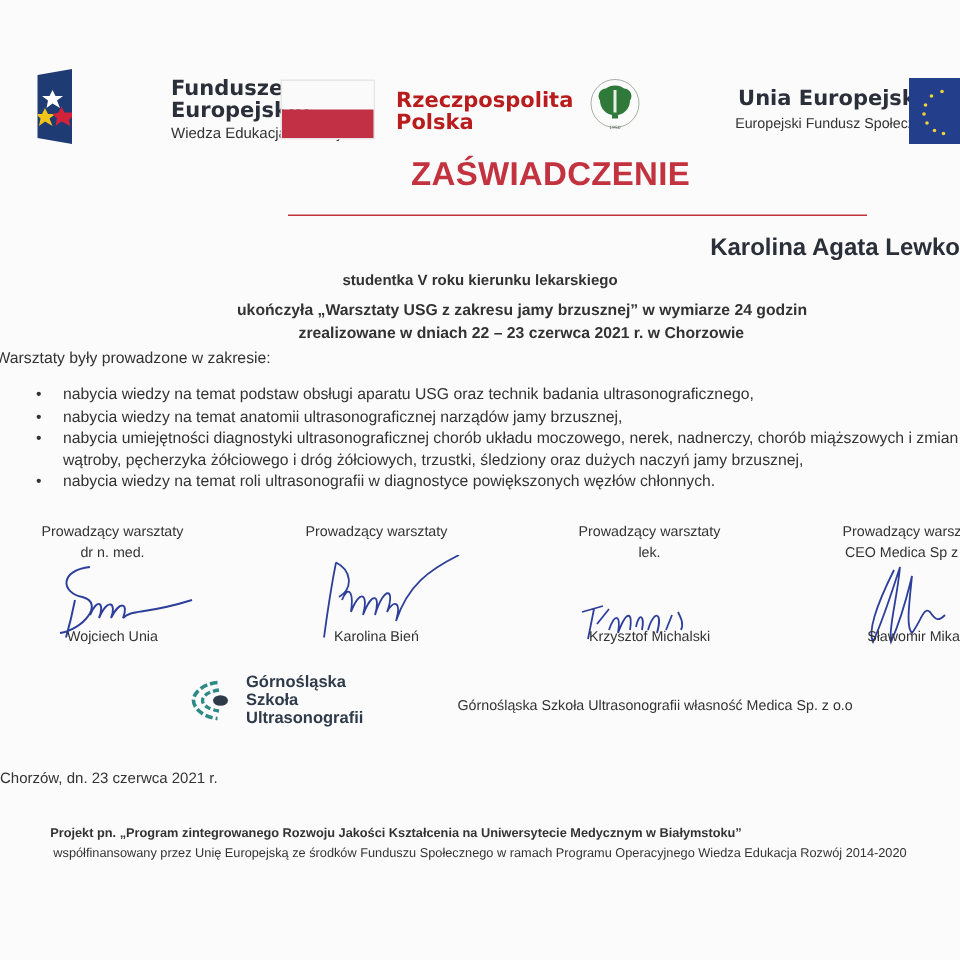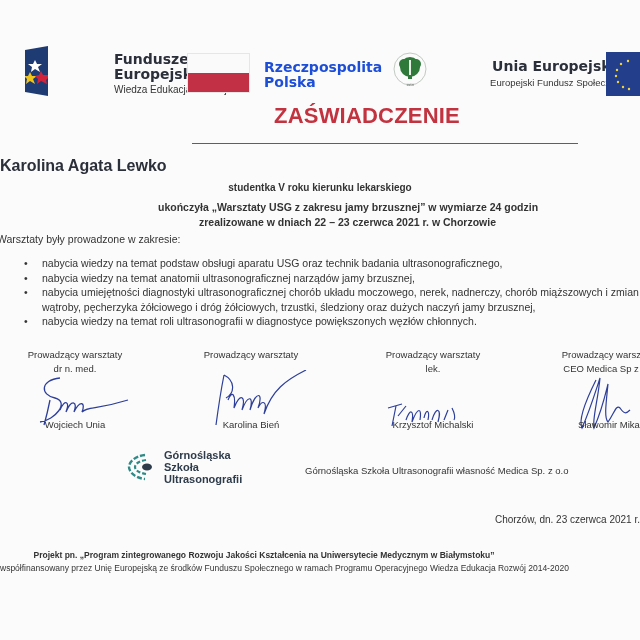--- a/index.html
+++ b/index.html
@@ -13,56 +13,56 @@
   
   .fe-logo { left:22px; top:46px; width:26px; height:50px; }
   .fe-text { left:78px; top:52px;margin-left:36px; }
   .fe-t1 { font-family:"DejaVu Sans", sans-serif; font-weight:bold; font-size:14px; color:#2b2f3a; line-height:15px; }
   .fe-t2 { font-size:10px; color:#333; margin-top:2px; }
 
   .flag { left:187px; top:53px; width:63px; height:40px; border:1px solid #e6e6e6; box-sizing:border-box; }
   .flag .w { height:50%; background:#fafafa; }
   .flag .r { height:50%; background:#c23045; }
 
-  .rp-text { left:264px; top:60px; font-family:"DejaVu Sans", sans-serif; font-weight:bold; font-size:14px; color:#1d4ed8; line-height:15px; }
+  .rp-text { left:264px; top:60px; font-family:"DejaVu Sans", sans-serif; font-weight:bold; font-size:14px; color:#b91c1c; line-height:15px; }
 
   .umb-logo { left:393px; top:48px; width:34px; height:46px; }
 
   .ue-text { left:470px; top:58px; text-align:right; width:150px; }
   .ue-t1 { font-family:"DejaVu Sans", sans-serif; font-weight:bold; font-size:14px; color:#2b2f3a; white-space:nowrap; }
   .ue-t2 { font-size:9.5px; color:#333; margin-top:3px; white-space:nowrap; }
   .eu-flag { left:606px; top:52px; width:40px; height:44px; background:#233f8c; }
 
   
   .title { left:0; width:640px; top:103px; text-align:center; font-size:22px; font-weight:bold; color:#c2323f; letter-spacing:0.2px;padding-left:47px; }
   .rule { left:192px; width:386px; top:143px; height:1px; background:#c2323f; }
 
-  .name { left:0; width:640px; top:157px; text-align:left; font-size:16px; font-weight:bold; color:#2b2f3a; }
+  .name { left:0; width:640px; top:157px; text-align:right; font-size:16px; font-weight:bold; color:#2b2f3a; }
   .student { left:0; width:640px; top:182px; text-align:center; font-size:10px; font-weight:bold; color:#333; }
   .course1 { left:158px; top:201px; font-size:10.5px; font-weight:bold; color:#333; white-space:nowrap; }
   .course2 { left:199px; top:216px; font-size:10.5px; font-weight:bold; color:#333; white-space:nowrap; }
 
   .scope { left:-3px; top:233px; font-size:10.5px; color:#333; white-space:nowrap; }
   .bullets { left:24px; top:256px; width:640px; font-size:10.5px; color:#333; line-height:14.5px; margin:0; padding:0; list-style:none; }
   .bullets li { position:relative; padding-left:18px; white-space:nowrap; }
   .bullets li::before { content:"•"; position:absolute; left:0; top:0; }
 
   
   .sig { top:348px; width:150px; text-align:center; font-size:9.5px; color:#333; line-height:14px; }
   .sig .name-line { position:absolute; left:0; width:150px; top:70px; text-align:center; }
   .sig svg { position:absolute; left:0; top:22px; }
 
   
   .gsu-logo { left:127px; top:452px; width:26px; height:30px; }
   .gsu-text { left:164px; top:449px; font-weight:bold; font-size:11px; line-height:12px; color:#2e3b4a; }
   .gsu-desc { left:305px; top:465px; font-size:9.5px; color:#333; white-space:nowrap; }
 
-  .date { left:0; width:640px; top:514px; text-align:right; font-size:10px; color:#333; }
+  .date { left:0; width:640px; top:514px; text-align:left; font-size:10px; color:#333; }
   .proj1 { left:0; width:528px; top:550px; text-align:center; font-size:8.5px; font-weight:bold; color:#333; white-space:nowrap; }
-  .proj2 { left:0; width:532px; top:563px; text-align:center; font-size:8.5px; color:#333; white-space:nowrap; }
+  .proj2 { left:0; width:640px; top:563px; text-align:center; font-size:8.5px; color:#333; white-space:nowrap; }
 </style>
 </head>
 <body>
 
 <div class="abs fe-logo">
   <svg width="26" height="50" viewBox="0 0 26 50">
     <polygon points="3,4 26,0 26,50 3,46" fill="#1f3b73"></polygon>
     <polygon points="13,14 15,18 20,18 16,21 18,26 13,23 9,26 10,21 6,18 11,18" fill="#ffffff"></polygon>
     <polygon points="8,26 10,30 15,30 11,33 13,38 8,35 4,38 5,33 3,31 3,30 6,30" fill="#f0c419"></polygon>
     <polygon points="19,25 21,29 26,29 26,32 24,34 25,38 19,35 15,38 16,33 13,30 17,29" fill="#d1233a"></polygon>

